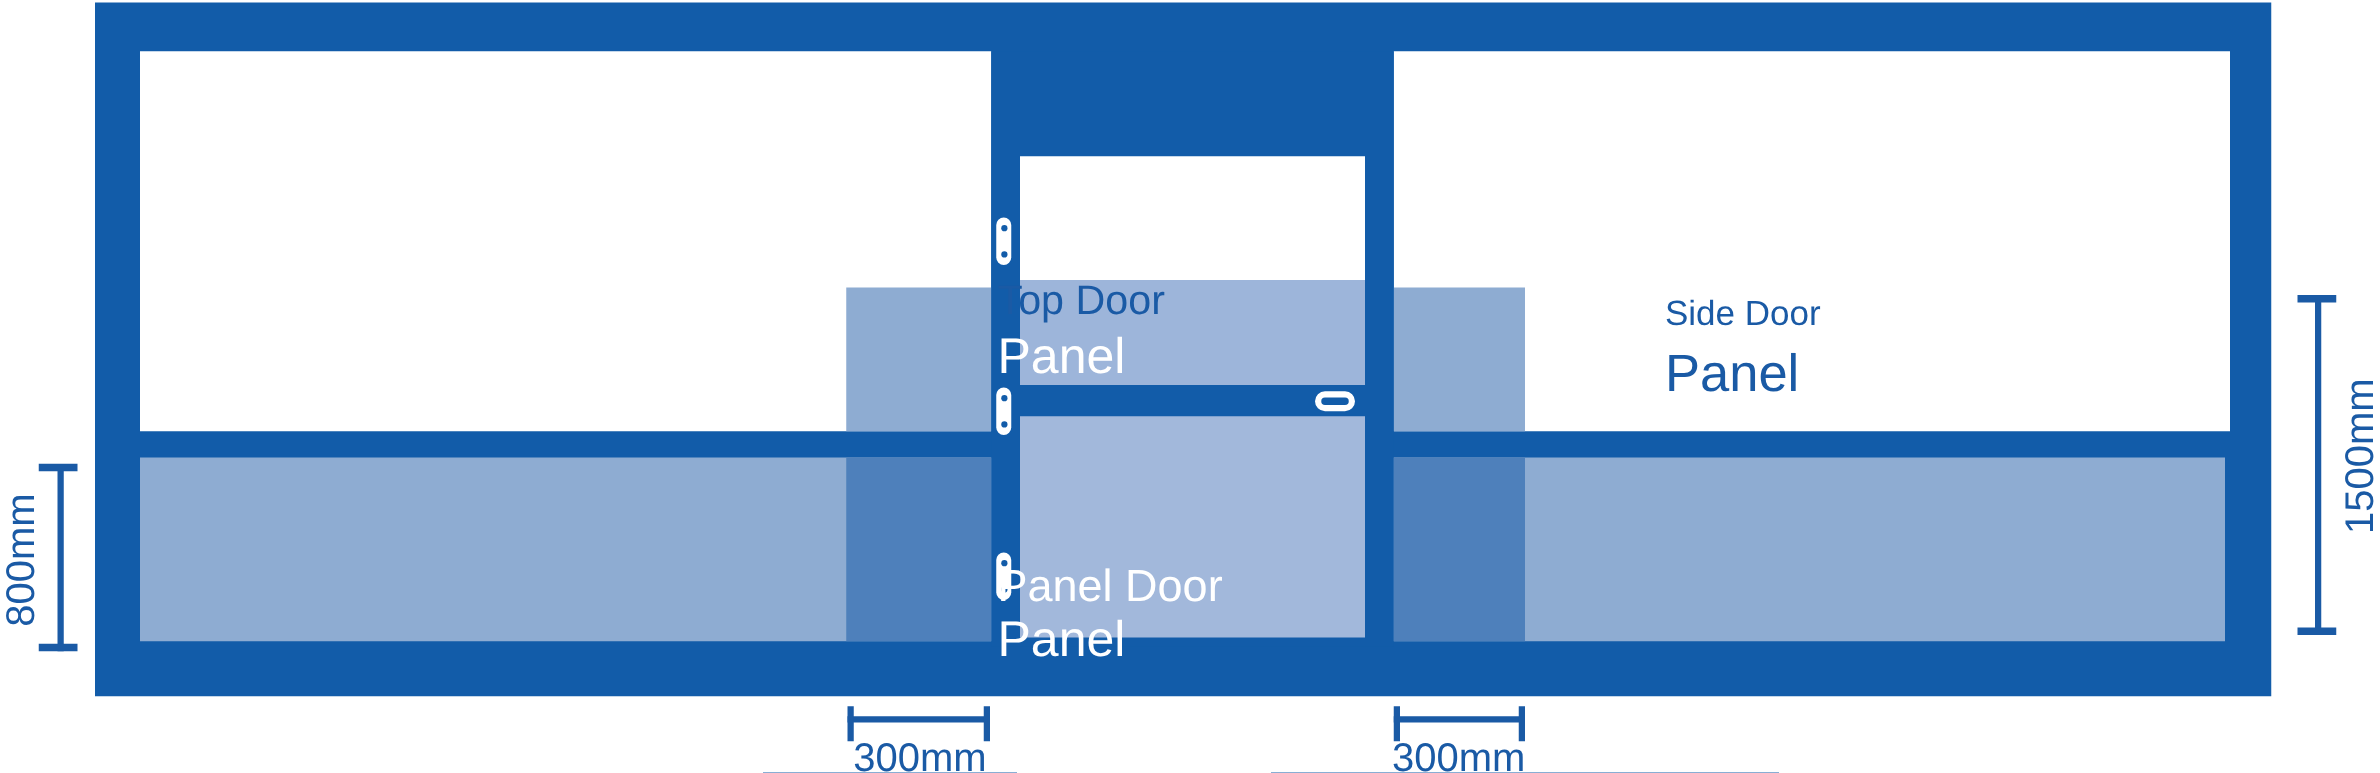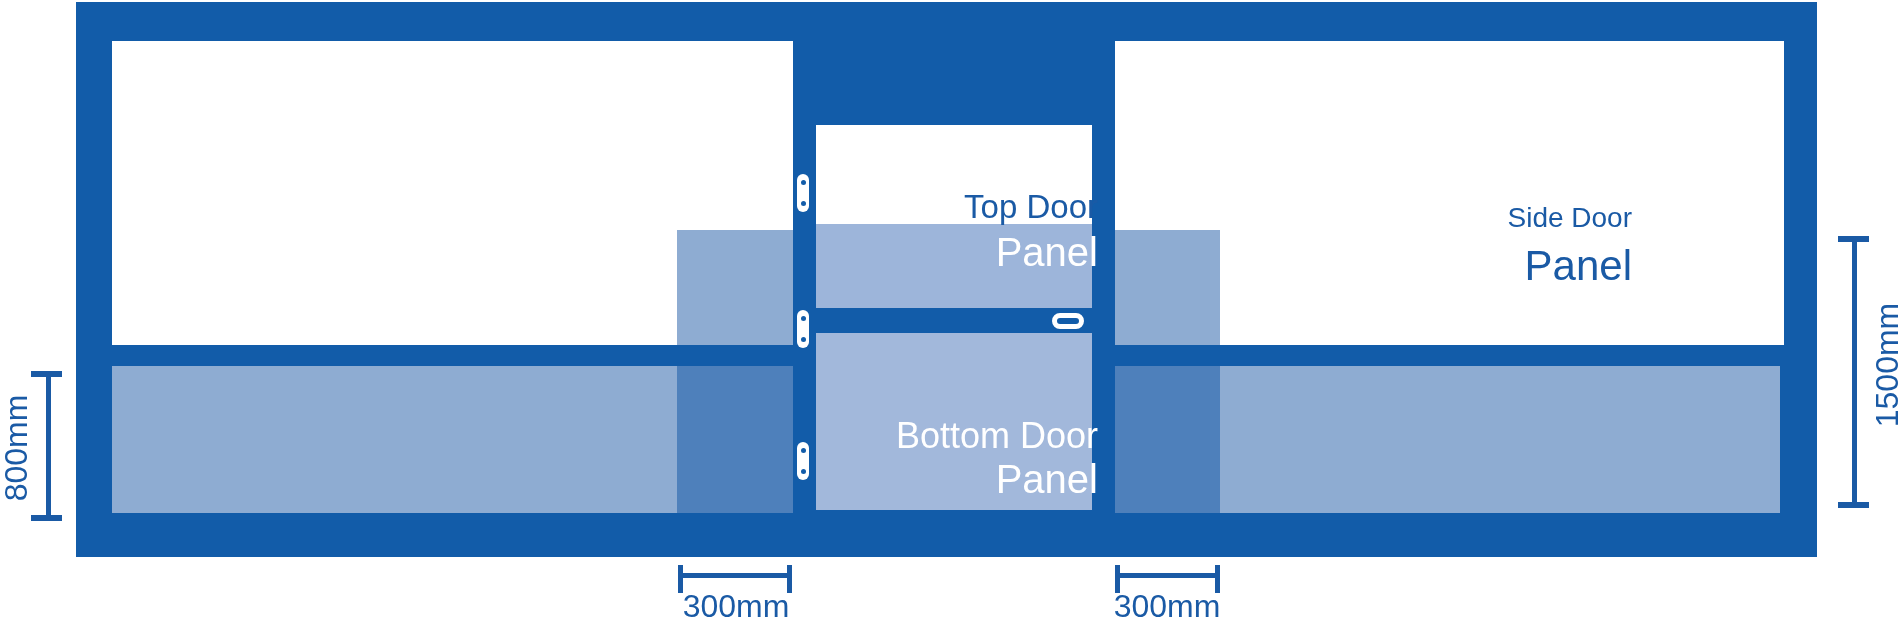--- a/index.html
+++ b/index.html
@@ -10,21 +10,21 @@
   }
   .abs{position:absolute}
   .frame{background:var(--frame,#125CA9)}
   .white{background:#fff}
   .band{background:var(--panel-overlay,#8EACD2)}
   .overlap{background:var(--overlay-overlap,#4E80BB)}
   .leaf{background:var(--door-panel,#A2B8DB)}
   .tint{background:var(--door-panel-tint,#9DB5DA)}
 
   .plabel-line{
-    position:absolute;width:300px;text-align:right;white-space:nowrap;
+    position:absolute;width:300px;text-align:left;white-space:nowrap;margin-top:33px;
   }
   .txt-dark{color:var(--label-dark,#1A5AA5)}
   .txt-light{color:var(--label-light,#fff)}
 
   .hinge{
     position:absolute;left:797px;width:12px;height:38px;
     background:#fff;border-radius:6px;
   }
   .hinge .pin{
     position:absolute;left:3.5px;width:5px;height:5px;border-radius:50%;
@@ -84,21 +84,21 @@
 <div class="hinge" style="top:442px">
   <span class="pin top"></span>
   <span class="pin bot"></span>
 </div>
 
 <div class="handle"></div>
 
 <div class="plabel-line txt-dark" style="left:798px;top:186px;height:42px;font-size:33px;line-height:42px">Top Door</div>
 <div class="plabel-line txt-light" style="left:798px;top:232px;height:40px;font-size:40px;line-height:40px">Panel</div>
 
-<div class="plabel-line txt-light" style="left:798px;top:415px;height:42px;font-size:36px;line-height:42px">Bottom Door</div>
+<div class="plabel-line txt-light" style="left:798px;top:415px;height:42px;font-size:36px;line-height:42px">Panel Door</div>
 <div class="plabel-line txt-light" style="left:798px;top:459px;height:40px;font-size:40px;line-height:40px">Panel</div>
 
 <div class="plabel-line txt-dark" style="left:1332px;top:197px;height:42px;font-size:28px;line-height:42px">Side Door</div>
 <div class="plabel-line txt-dark" style="left:1332px;top:246px;height:40px;font-size:42px;line-height:40px">Panel</div>
 
 <div>
   <div class="abs dim" style="left:46px;top:373px;width:5px;height:148px"></div>
   <div class="abs dim" style="left:31px;top:371px;width:31px;height:6px"></div>
   <div class="abs dim" style="left:31px;top:515px;width:31px;height:6px"></div>
   <div class="dimlabel rot" style="left:-64px;top:430px;width:160px;height:36px">800mm</div>

